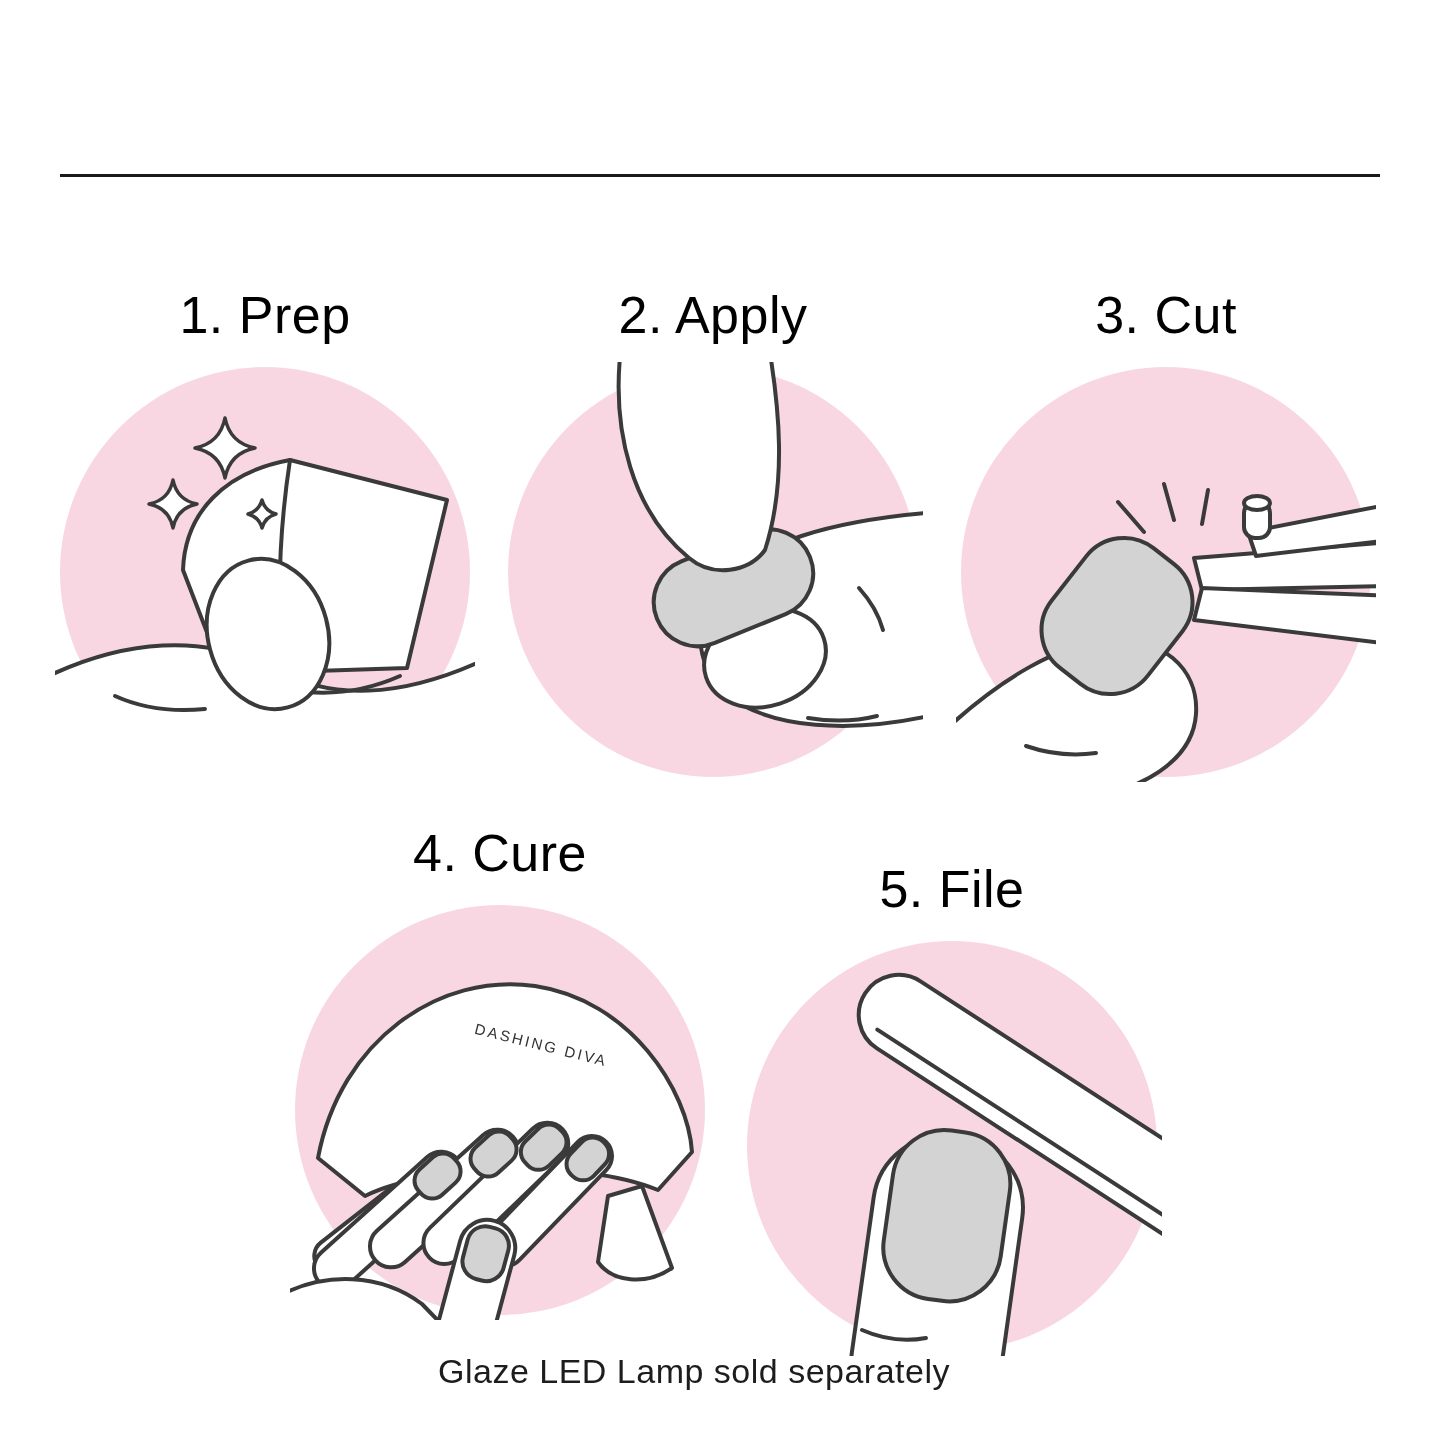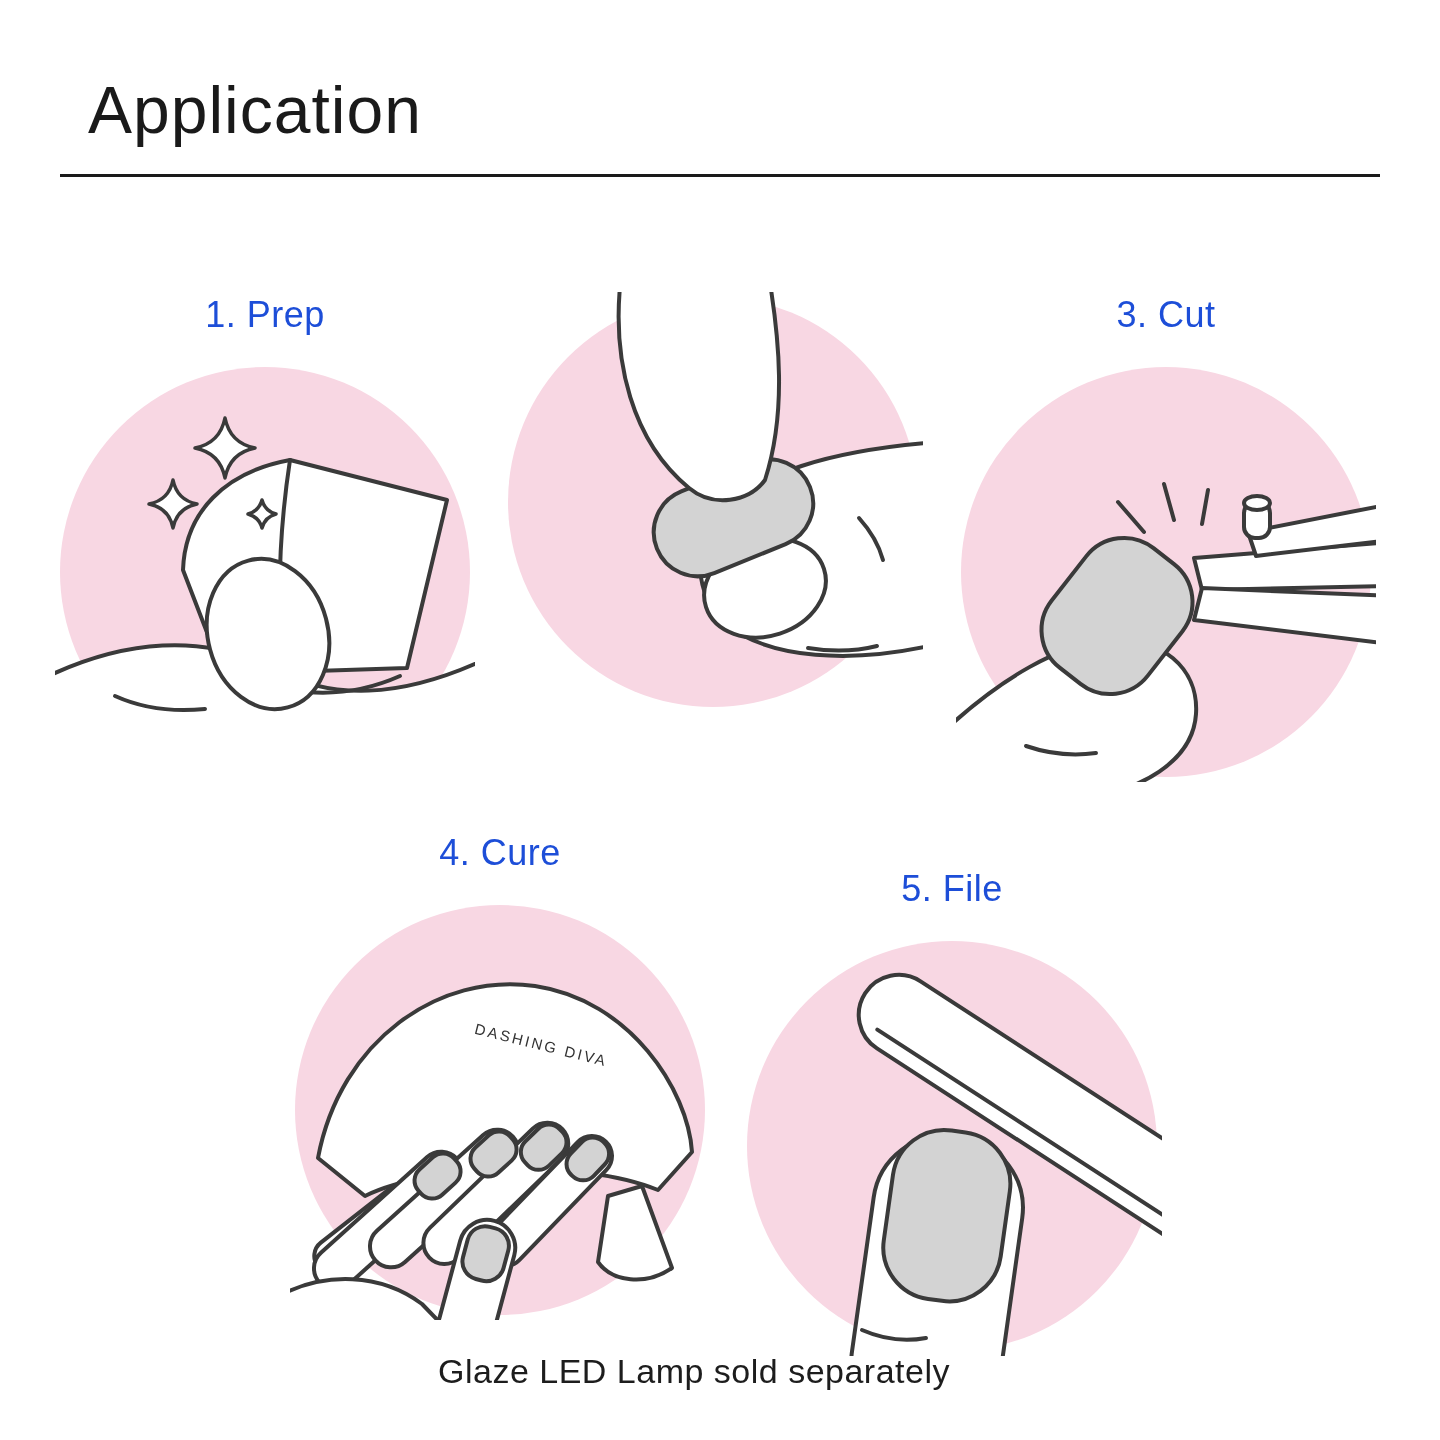--- a/index.html
+++ b/index.html
@@ -8,58 +8,58 @@
     font-family:"Liberation Sans", sans-serif;color:#1d1d1d;overflow:hidden;
   }
   .page-title{
     position:absolute;left:88px;top:72px;font-size:66px;font-weight:500;
     letter-spacing:1px;color:#1a1a1a;
   }
   .divider{
     position:absolute;left:60px;top:174px;width:1320px;height:3px;background:#1a1a1a;
   }
   .step{position:absolute;width:420px;text-align:center;}
-  .step-label{font-size:36px;letter-spacing:.5px;color:#1d4ed8;margin:0 0 24px 0;line-height:46px;}
+  .step-label{font-size:52px;letter-spacing:.5px;color:#000000;margin:0 0 24px 0;line-height:46px;}
   .step svg{display:block;}
   .footer-note{
     position:absolute;left:0;top:1352px;width:1388px;text-align:center;
     font-size:34px;color:#1d1d1d;letter-spacing:.5px;
   }
   
   .pk{fill:#f8d7e3;stroke:none;}
   .w{fill:#ffffff;stroke:#3a3a3a;stroke-width:4;stroke-linejoin:round;stroke-linecap:round;}
   .g{fill:#d3d3d3;stroke:#3a3a3a;stroke-width:4;stroke-linejoin:round;stroke-linecap:round;}
   .s{fill:none;stroke:#3a3a3a;stroke-width:4;stroke-linejoin:round;stroke-linecap:round;}
   .lampText{font-family:"Liberation Sans",sans-serif;font-size:15px;letter-spacing:2.5px;fill:#333;}
 </style>
 </head>
 <body>
 
 <div class="canvas">
 
-  <div class="page-title">Application</div>
   <div class="divider"></div>
 
   <div class="step" style="left:55px;top:292px;">
     <div class="step-label">1. Prep</div>
     <svg width="420" height="420" viewBox="0 0 420 420">
       <circle class="pk" cx="210" cy="210" r="205"></circle>
       <path class="w" d="M-15,318 C70,276 150,272 215,306 C275,338 345,338 435,295 L435,435 L-15,435 Z"></path>
       <path class="s" d="M60,334 Q100,352 150,347"></path>
       <path class="s" d="M252,330 Q300,334 345,314"></path>
       <path class="w" d="M128,208 C130,150 170,110 235,98 L392,138 L352,306 L168,312 Z"></path>
       <path class="s" d="M235,98 C224,170 222,240 228,306"></path>
       <ellipse class="w" cx="213" cy="272" rx="60" ry="76" transform="rotate(-15 213 272)"></ellipse>
       <path class="w" style="stroke-width:3.5" d="M118,118 Q122,138 142,142 Q122,146 118,166 Q114,146 94,142 Q114,138 118,118 Z"></path>
       <path class="w" style="stroke-width:3.5" d="M170,56 Q175,81 200,86 Q175,91 170,116 Q165,91 140,86 Q165,81 170,56 Z"></path>
       <path class="w" style="stroke-width:3.5" d="M207,138 Q210,149 221,152 Q210,155 207,166 Q204,155 193,152 Q204,149 207,138 Z"></path>
     </svg>
   </div>
 
   <div class="step" style="left:503px;top:292px;">
+    <div class="step-label">2. Apply</div>
     <svg width="420" height="420" viewBox="0 0 420 420">
       <circle class="pk" cx="210" cy="210" r="205"></circle>
       <path class="w" d="M435,150 C330,158 250,180 213,228 C190,258 192,300 220,330 C265,368 350,372 435,352 Z"></path>
       <ellipse class="w" cx="262" cy="296" rx="62" ry="48" transform="rotate(-18 262 296)"></ellipse>
       <path class="s" d="M305,356 Q342,362 374,354"></path>
       <path class="s" d="M356,226 Q374,246 380,268"></path>
       <rect class="g" x="148" y="182" width="165" height="88" rx="44" transform="rotate(-22 230 226)"></rect>
       <path class="w" d="M118,-15 C108,70 130,150 186,196 C210,216 246,210 262,188 C284,120 276,45 266,-15 Z"></path>
     </svg>
   </div>

